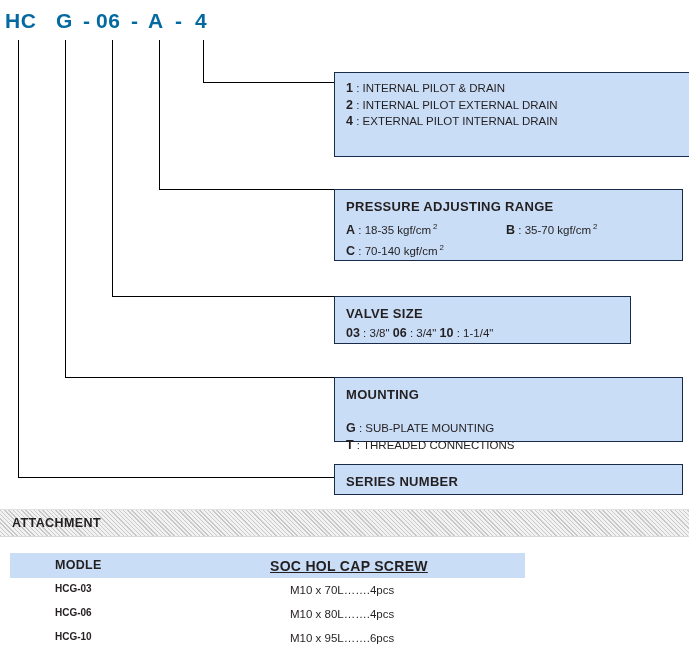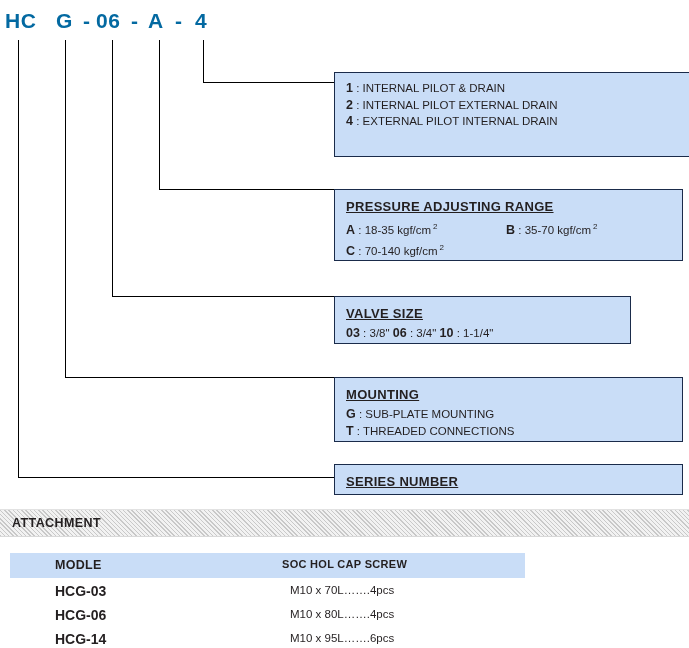--- a/index.html
+++ b/index.html
@@ -66,21 +66,20 @@
     white-space: nowrap;
     color: #231f20;
   }
   .box .title {
     font-size: 13px;
     font-weight: bold;
     line-height: 19px;
     letter-spacing: 0.3px;
     white-space: nowrap;
     color: #231f20;
-    text-decoration: underline;
   }
   .key {
     font-weight: bold;
     font-size: 12.5px;
   }
   .sup {
     font-size: 8px;
     vertical-align: super;
     margin-left: 2px;
   }
@@ -129,35 +128,36 @@
   .att-head .h-model {
     position: absolute;
     left: 45px;
     top: 5px;
     font-size: 12.5px;
     font-weight: bold;
     letter-spacing: 0.3px;
   }
   .att-head .h-screw {
     position: absolute;
-    left: 272px;
+    left: 260px;
     top: 5px;
-    font-size: 11px;
+    font-size: 14px;
     font-weight: bold;
     letter-spacing: 0.3px;
+    text-decoration: underline;
   }
   .att-row {
     height: 24px;
     position: relative;
   }
   .att-row .c-model {
     position: absolute;
     left: 45px;
     top: 5px;
-    font-size: 14px;
+    font-size: 10px;
     font-weight: bold;
     text-align: center;
   }
   .att-row .c-screw {
     position: absolute;
     left: 280px;
     top: 6px;
     font-size: 11.5px;
   }
 </style>
@@ -216,21 +216,21 @@
 
   <div class="box" style="left:334px; top:296px; width:297px; height:48px;">
     <div class="title">VALVE SIZE</div>
     <div class="line" style="margin-top:2px;">
       <span class="key">03</span><span> : </span><span>3/8"</span><span>&nbsp;</span><span class="key">06</span><span> : </span><span>3/4"</span><span>&nbsp;</span><span class="key">10</span><span> : </span><span>1-1/4"</span>
     </div>
   </div>
 
   <div class="box" style="left:334px; top:377px; width:349px; height:65px;">
     <div class="title">MOUNTING</div>
-    <div class="line" style="margin-top:2px;">
+    <div class="line" style="margin-top:16px;">
       <span class="key">G</span><span> : </span><span>SUB-PLATE MOUNTING</span>
     </div>
     <div class="line">
       <span class="key">T</span><span> : </span><span>THREADED CONNECTIONS</span>
     </div>
   </div>
 
   <div class="box" style="left:334px; top:464px; width:349px; height:31px; ">
     <div class="title">SERIES NUMBER</div>
   </div>
@@ -246,18 +246,18 @@
     </div>
     <div class="att-row">
       <span class="c-model">HCG-03</span>
       <span class="c-screw">M10 x 70L…….4pcs</span>
     </div>
     <div class="att-row">
       <span class="c-model">HCG-06</span>
       <span class="c-screw">M10 x 80L…….4pcs</span>
     </div>
     <div class="att-row">
-      <span class="c-model">HCG-14</span>
+      <span class="c-model">HCG-10</span>
       <span class="c-screw">M10 x 95L…….6pcs</span>
     </div>
   </div>
 
 </div>
 
 </body></html>

